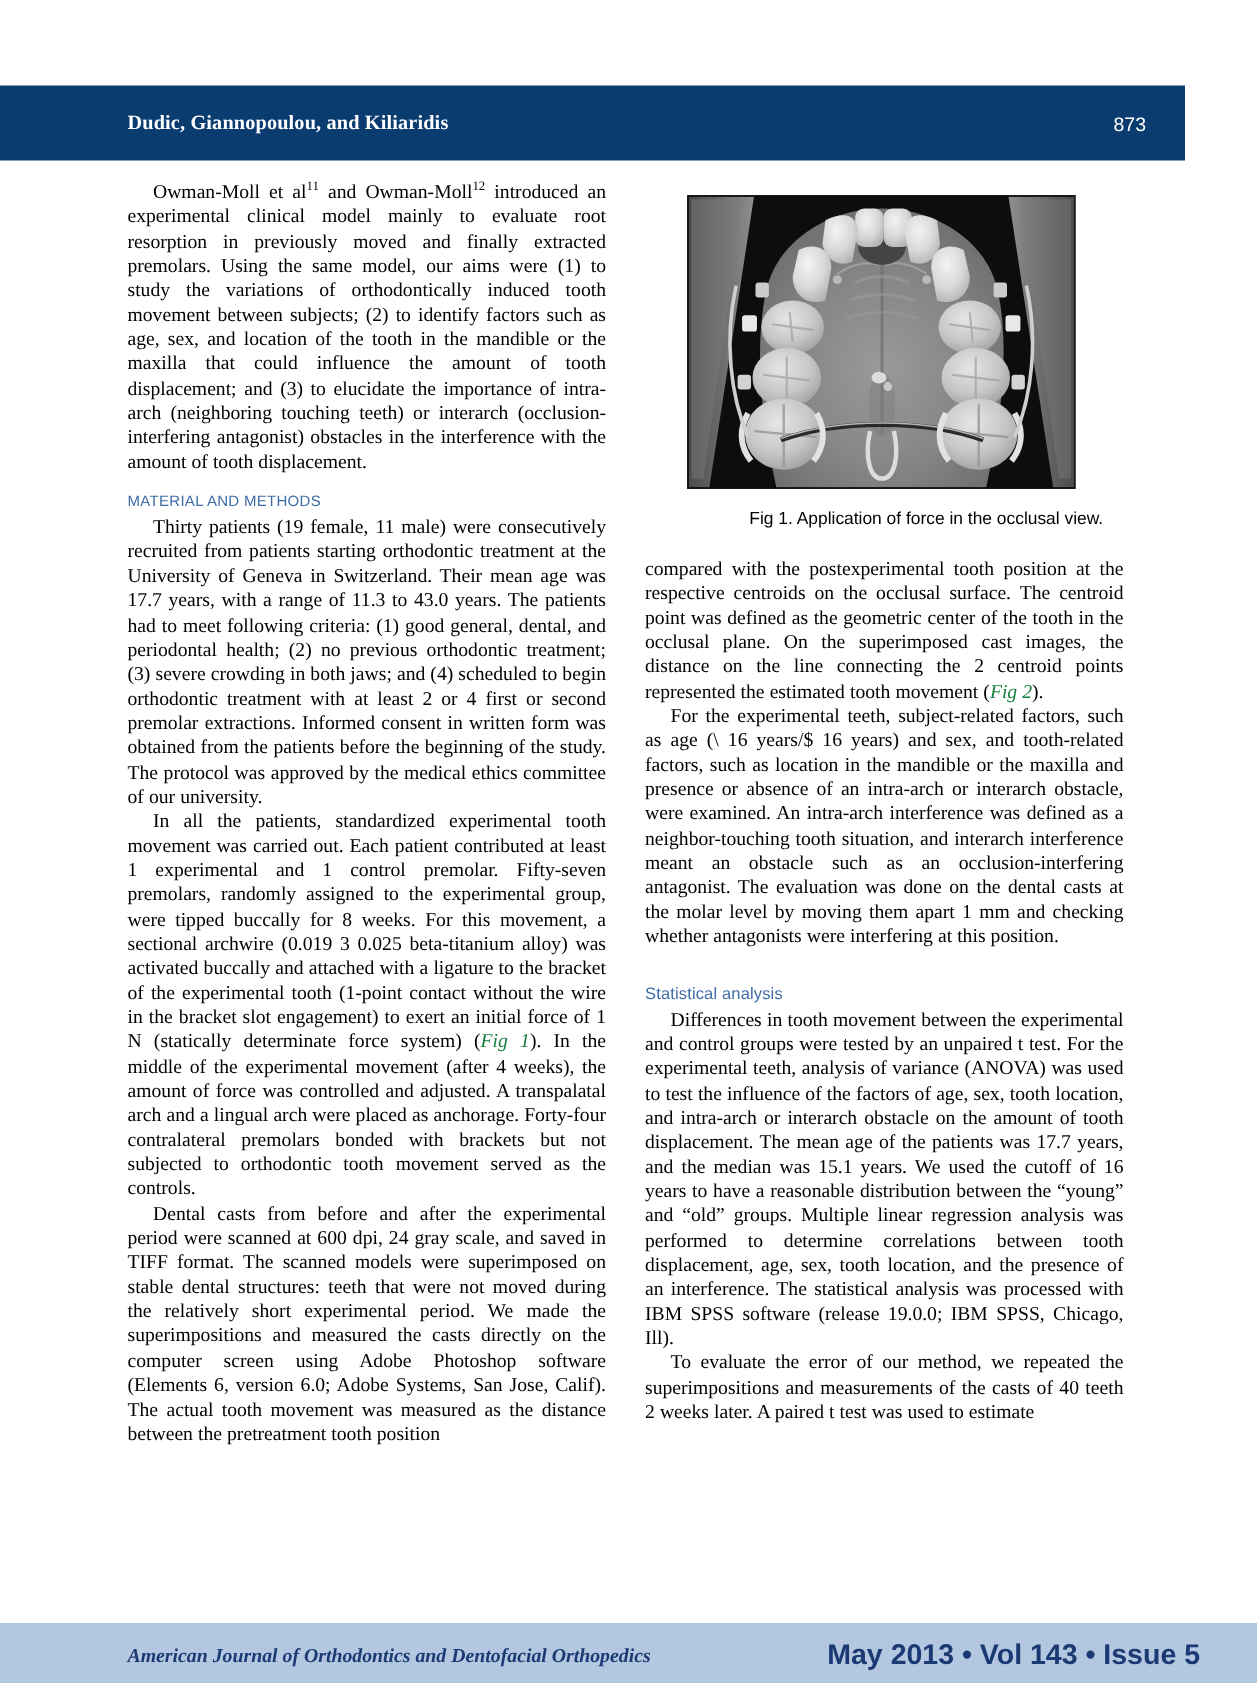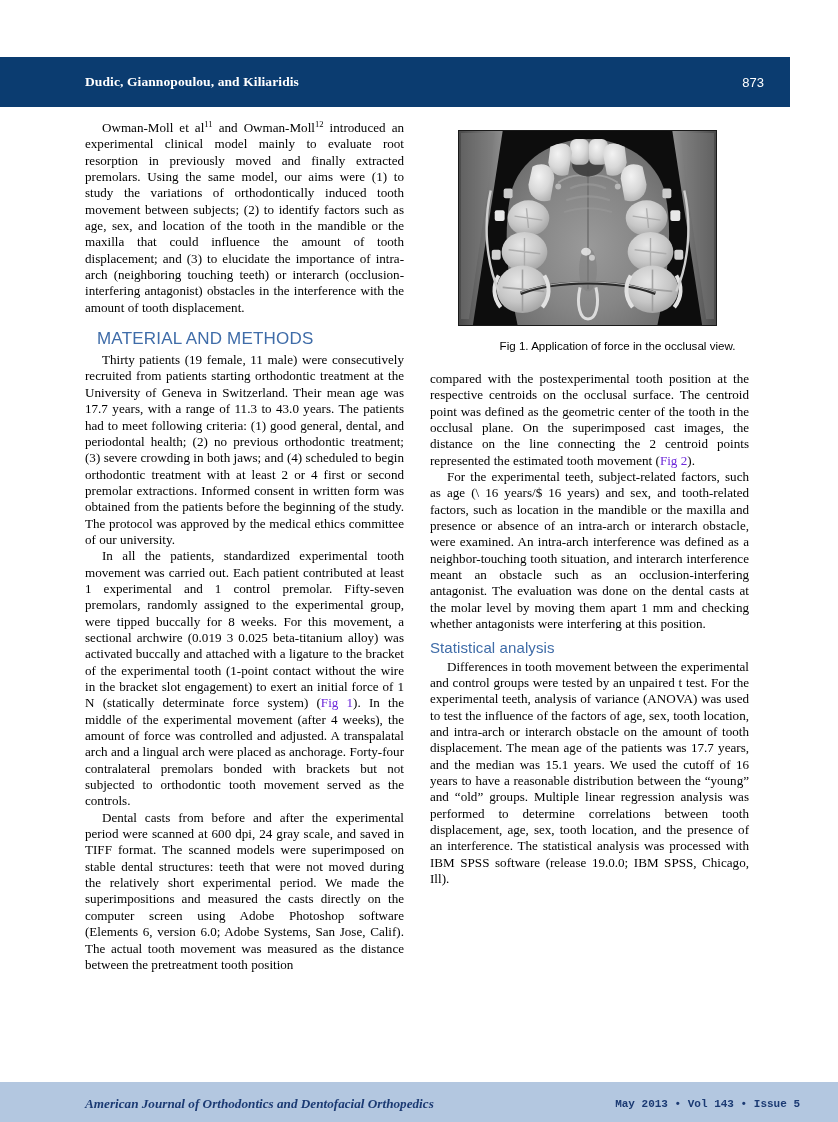--- a/index.html
+++ b/index.html
@@ -81,36 +81,37 @@
   }
   p.para.noindent { text-indent: 0; }
 
   sup {
     font-size: 8.6px;
     vertical-align: super;
     line-height: 0;
   }
 
   .xref {
-    color: #6d28d9;
+    color: #15803d;
+    font-style: italic;
   }
 
   h2.section-head {
-    margin: 13px 0 3px 12px;
+    margin: 13px 0 3px 0;
     font-family: "Liberation Sans", sans-serif;
-    font-size: 17px;
+    font-size: 10px;
     font-weight: normal;
     letter-spacing: 0.2px;
     color: #3f6ca8;
     text-transform: none;
   }
   h3.sub-head {
-    margin: 6px 0 3px 0;
+    margin: 24px 0 3px 0;
     font-family: "Liberation Sans", sans-serif;
-    font-size: 15px;
+    font-size: 11px;
     font-weight: normal;
     letter-spacing: 0.1px;
     color: #3f6ca8;
   }
 
   
   .figure-block {
     position: absolute;
     left: 345px;
     top: 0;
@@ -157,22 +158,22 @@
   .footer-journal {
     color: #1b3a73;
     font-family: "Liberation Serif", serif;
     font-size: 13.2px;
     font-style: italic;
     font-weight: bold;
     white-space: nowrap;
   }
   .footer-issue {
     color: #1b3a73;
-    font-family: Liberation Mono, monospace;
-    font-size: 11px;
+    font-family: Liberation Sans, sans-serif;
+    font-size: 19px;
     font-weight: bold;
     white-space: nowrap;
   }
 </style>
 </head>
 <body>
 
 <div class="page">
 
   <div class="running-head">
@@ -296,20 +297,21 @@
         <div class="figure-caption">Fig 1.  Application of force in the occlusal view.</div>
       </div>
 
       <div id="right-paras" style="margin-top:18px;">
           <p class="para noindent"><span>compared with the postexperimental tooth position at the respective centroids on the occlusal surface. The centroid point was defined as the geometric center of the tooth in the occlusal plane. On the superimposed cast images, the distance on the line connecting the 2 centroid points represented the estimated tooth movement (</span><a class="xref" href="#" style="text-decoration: none;">Fig 2</a><span>).</span></p>
           <p class="para"><span>For the experimental teeth, subject-related factors, such as age (\ 16 years/$ 16 years) and sex, and tooth-related factors, such as location in the mandible or the maxilla and presence or absence of an intra-arch or interarch obstacle, were examined. An intra-arch interference was defined as a neighbor-touching tooth situation, and interarch interference meant an obstacle such as an occlusion-interfering antagonist. The evaluation was done on the dental casts at the molar level by moving them apart 1 mm and checking whether antagonists were interfering at this position.</span></p>
         </div>
       <h3 class="sub-head">Statistical analysis</h3>
       <div id="right-stats">
           <p class="para"><span>Differences in tooth movement between the experimental and control groups were tested by an unpaired t test. For the experimental teeth, analysis of variance (ANOVA) was used to test the influence of the factors of age, sex, tooth location, and intra-arch or interarch obstacle on the amount of tooth displacement. The mean age of the patients was 17.7 years, and the median was 15.1 years. We used the cutoff of 16 years to have a reasonable distribution between the “young” and “old” groups. Multiple linear regression analysis was performed to determine correlations between tooth displacement, age, sex, tooth location, and the presence of an interference. The statistical analysis was processed with IBM SPSS software (release 19.0.0; IBM SPSS, Chicago, Ill).</span></p>
+          <p class="para"><span>To evaluate the error of our method, we repeated the superimpositions and measurements of the casts of 40 teeth 2 weeks later. A paired t test was used to estimate</span></p>
         </div>
     </div>
 
   </div>
 
   <div class="footer-bar">
     <span class="footer-journal">American Journal of Orthodontics and Dentofacial Orthopedics</span>
     <span class="footer-issue">May 2013 • Vol 143 • Issue 5</span>
   </div>
 

